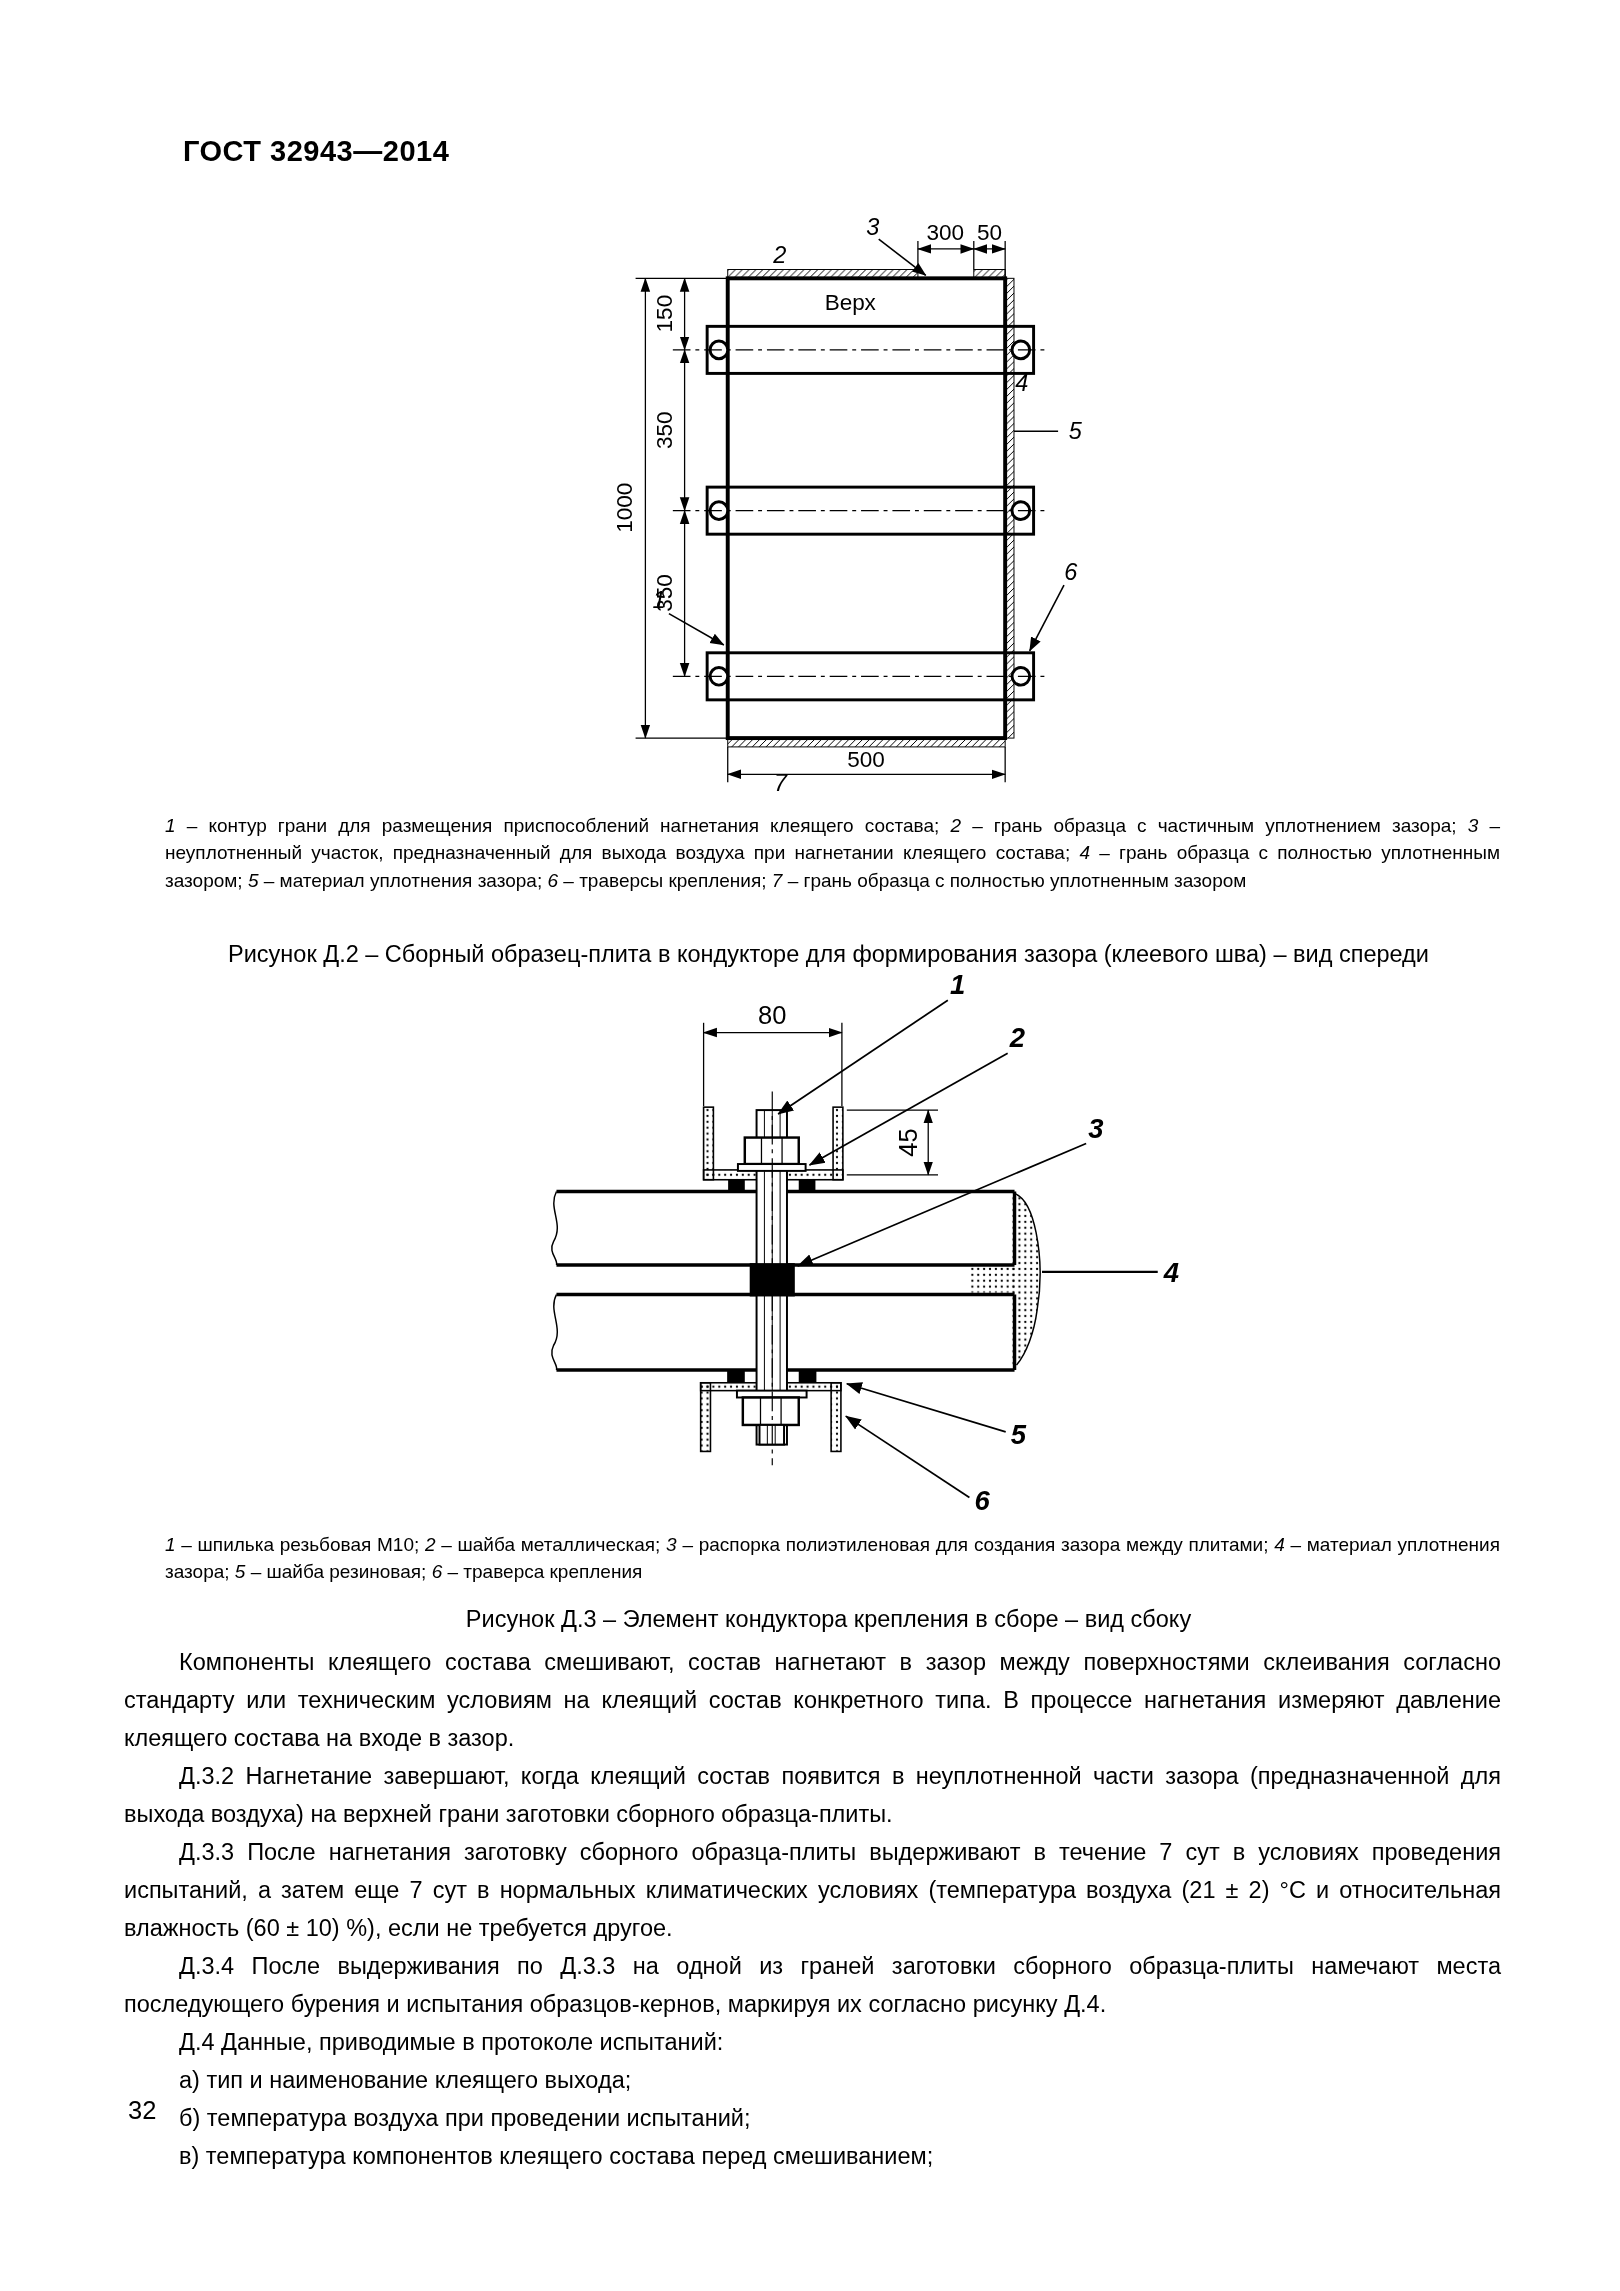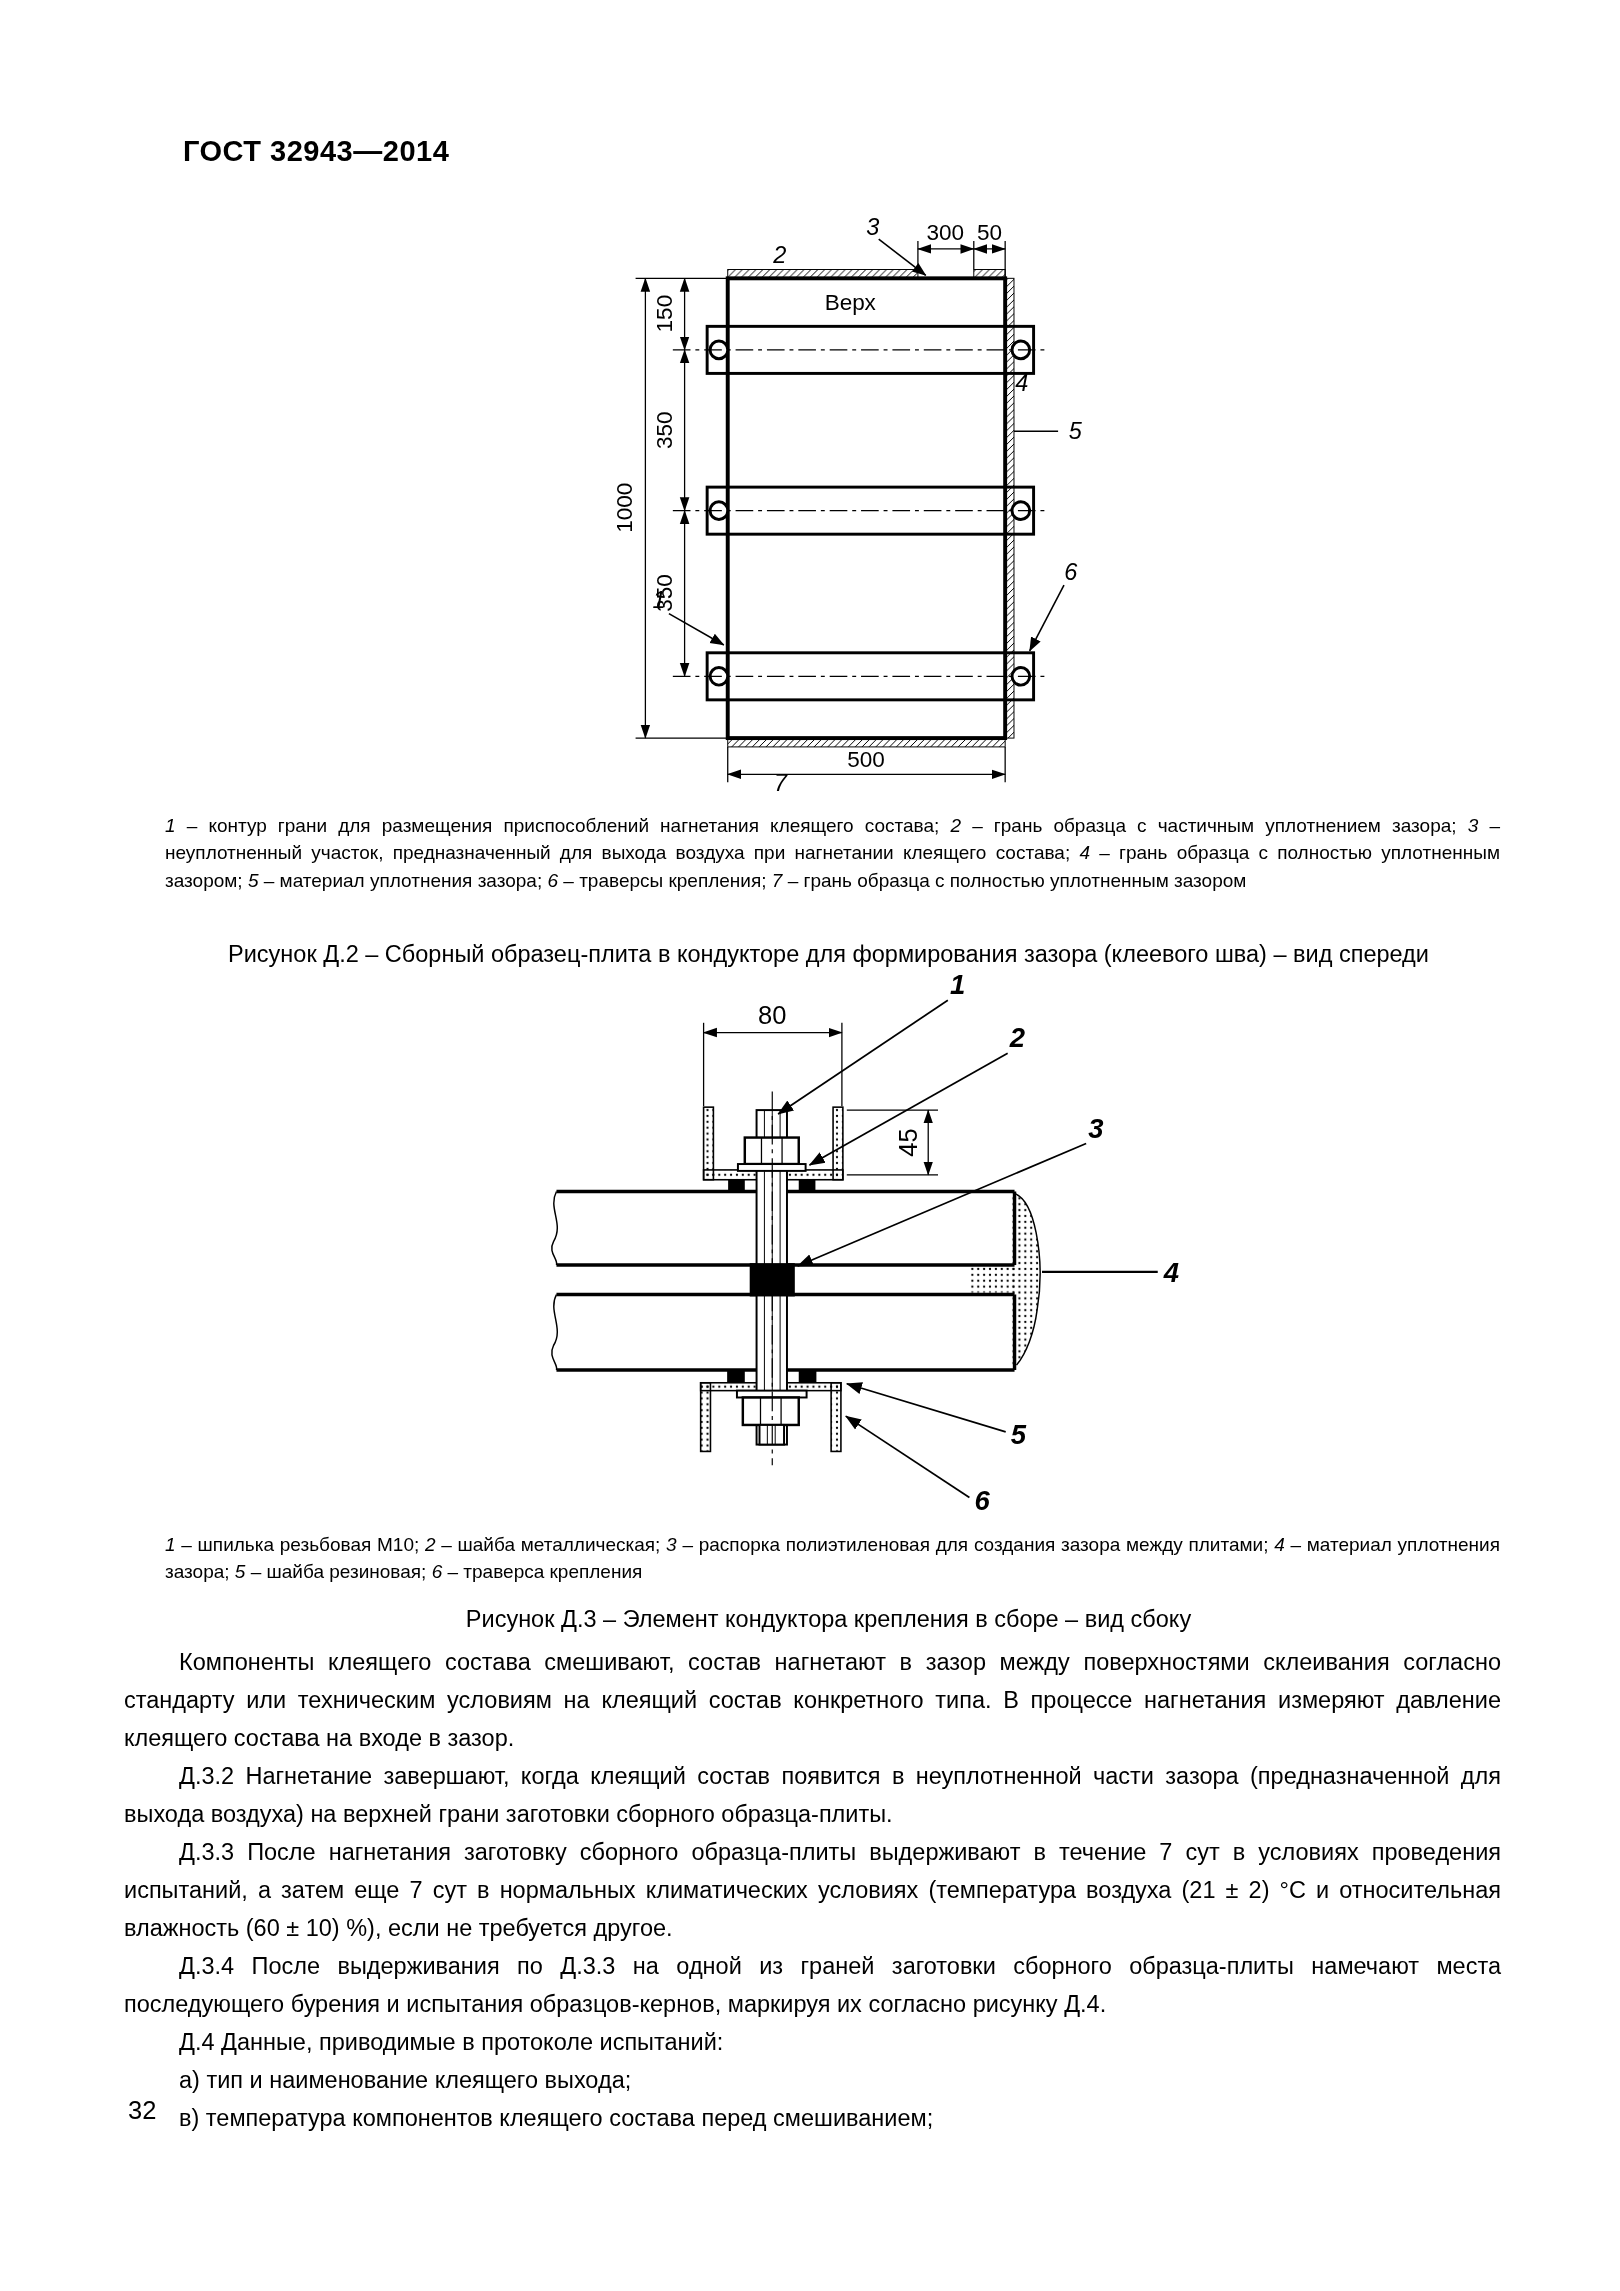--- a/index.html
+++ b/index.html
@@ -244,19 +244,20 @@
 
   <p class="caption" style="top:1590px;">Рисунок Д.3 – Элемент кондуктора крепления в сборе – вид сбоку</p>
 
   <div class="bodytext">
     <p>Компоненты клеящего состава смешивают, состав нагнетают в зазор между поверхностями склеивания согласно стандарту или техническим условиям на клеящий состав конкретного типа. В процессе нагнетания измеряют давление клеящего состава на входе в зазор.</p>
     <p>Д.3.2 Нагнетание завершают, когда клеящий состав появится в неуплотненной части зазора (предназначенной для выхода воздуха) на верхней грани заготовки сборного образца-плиты.</p>
     <p>Д.3.3 После нагнетания заготовку сборного образца-плиты выдерживают в течение 7 сут в условиях проведения испытаний, а затем еще 7 сут в нормальных климатических условиях (температура воздуха (21 ± 2) °С и относительная влажность (60 ± 10) %), если не требуется другое.</p>
     <p>Д.3.4 После выдерживания по Д.3.3 на одной из граней заготовки сборного образца-плиты намечают места последующего бурения и испытания образцов-кернов, маркируя их согласно рисунку Д.4.</p>
     <p>Д.4 Данные, приводимые в протоколе испытаний:</p>
     <div class="li">а) тип и наименование клеящего выхода;</div>
+    <div class="li">б) температура воздуха при проведении испытаний;</div>
     <div class="li">в) температура компонентов клеящего состава перед смешиванием;</div>
   </div>
 
   <div class="pagenum">32</div>
 
 </div>
 
 
 </body></html>

